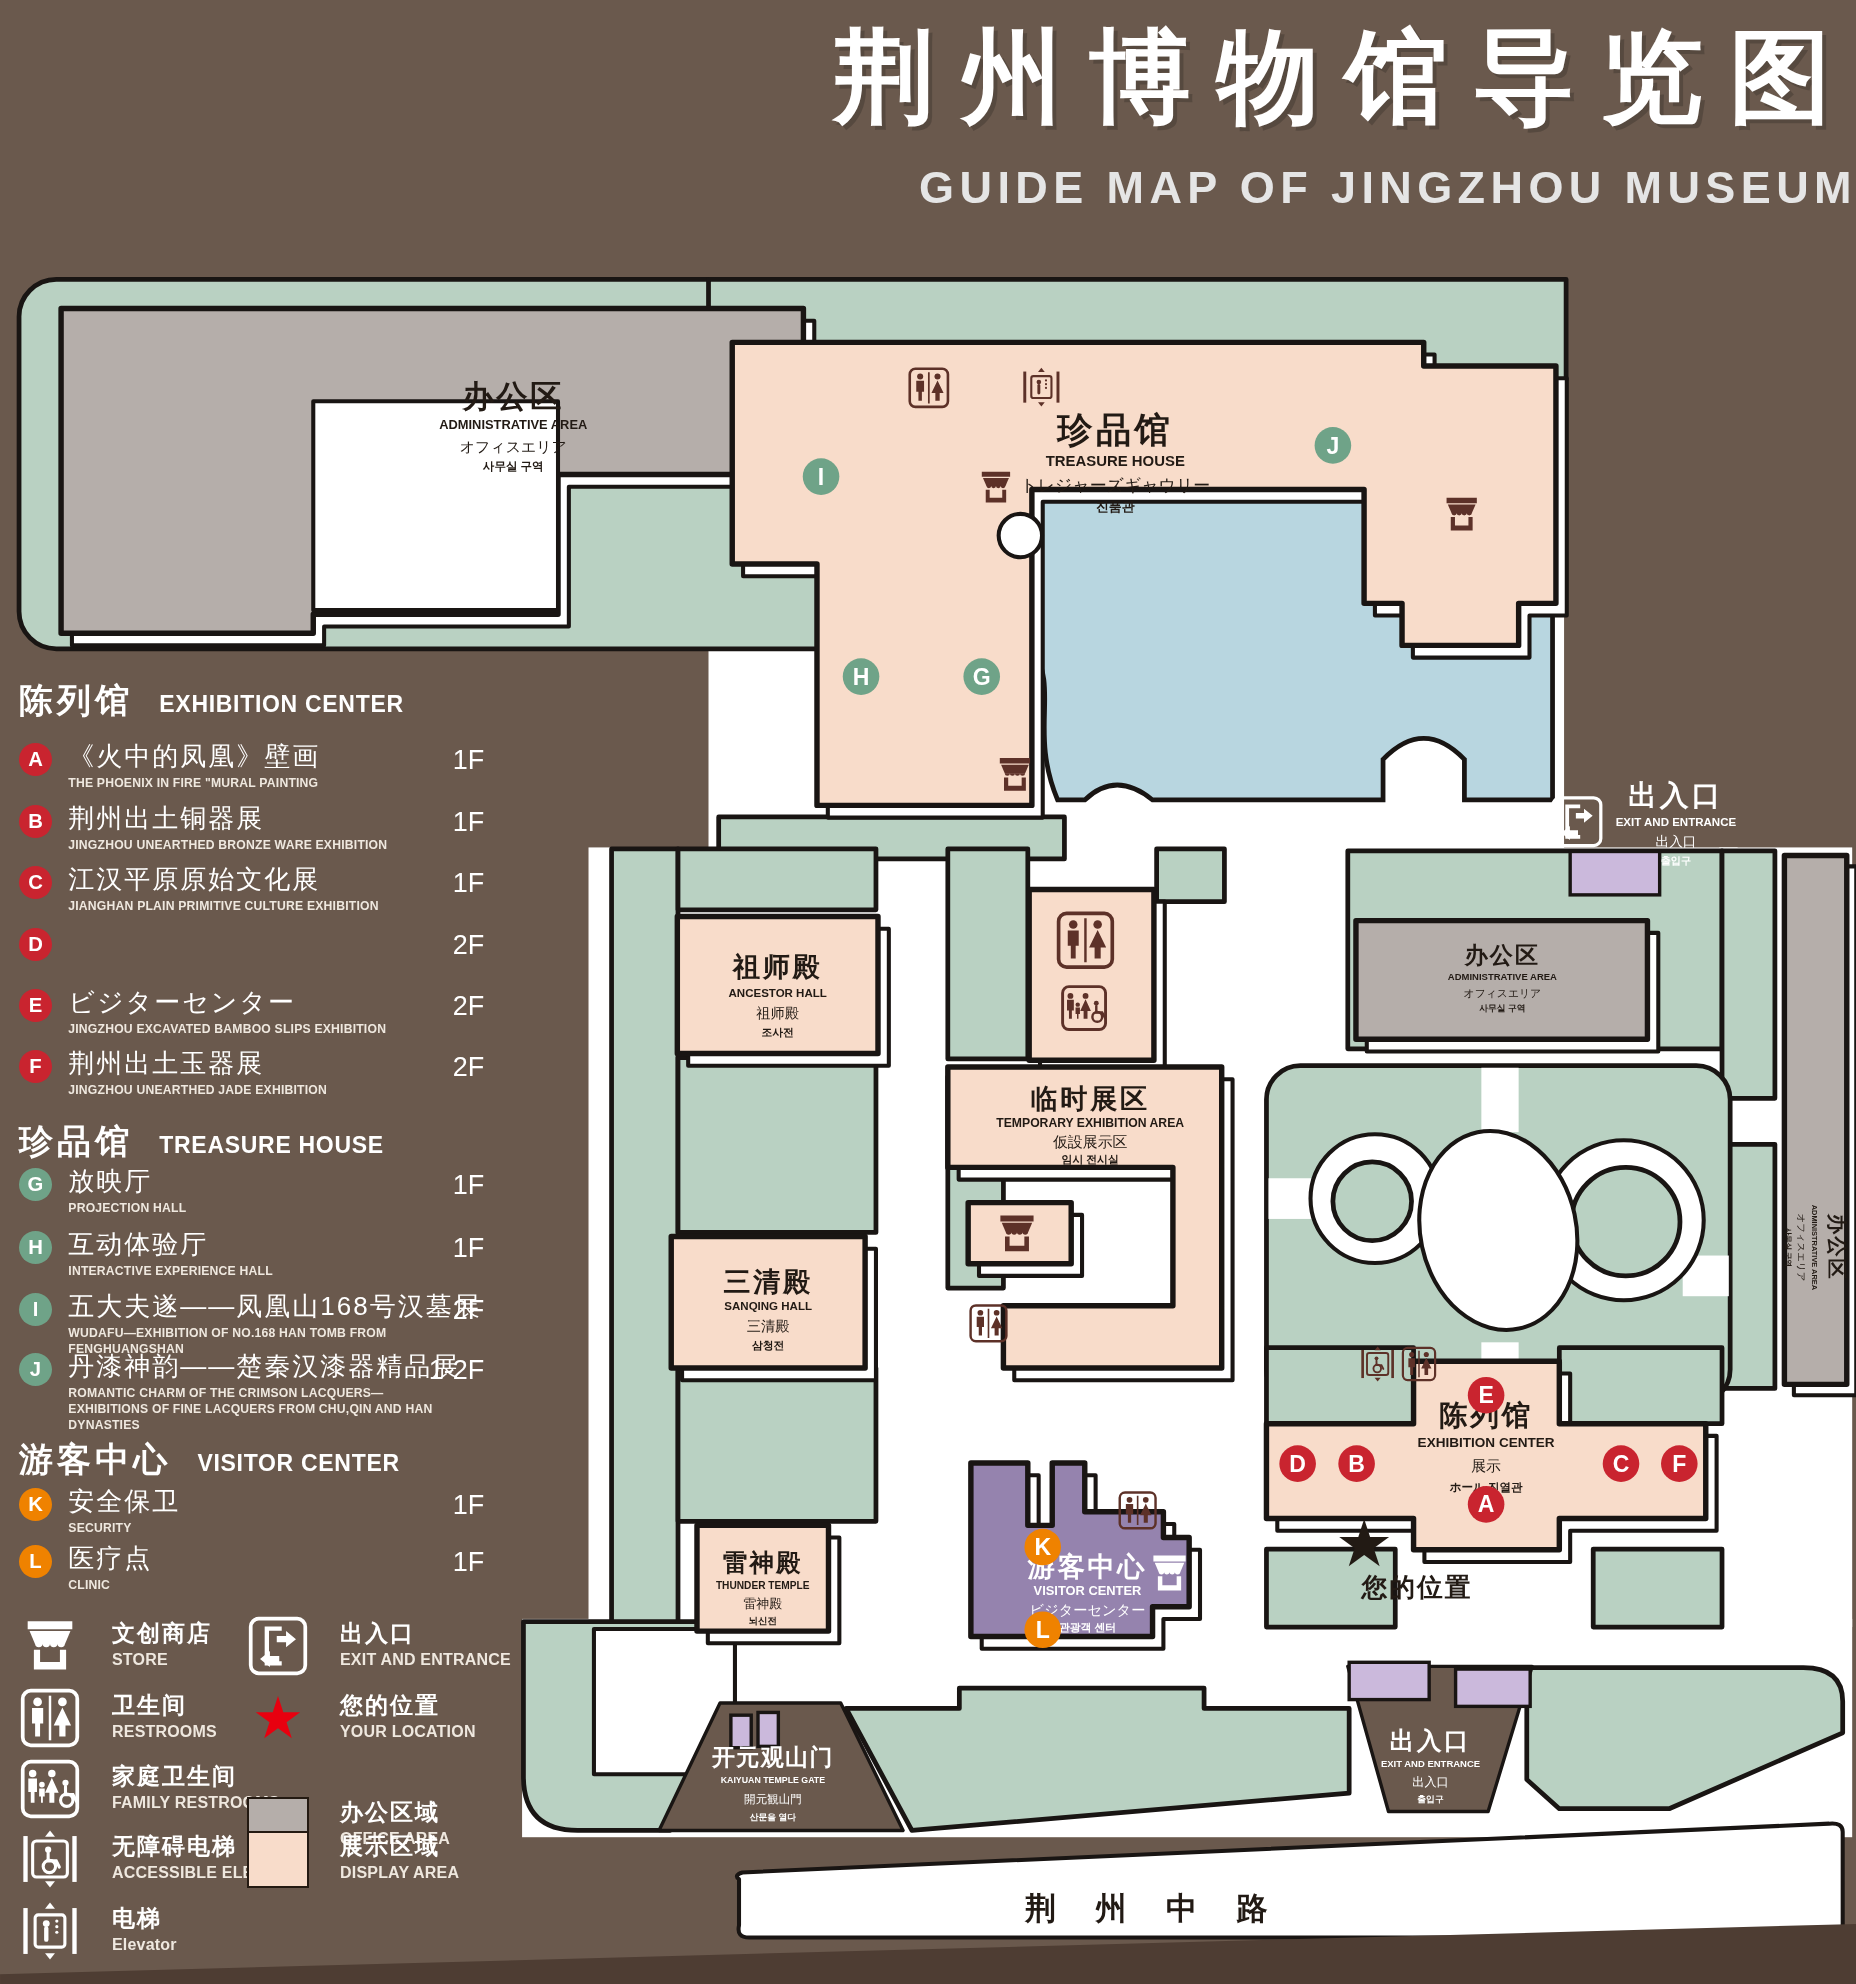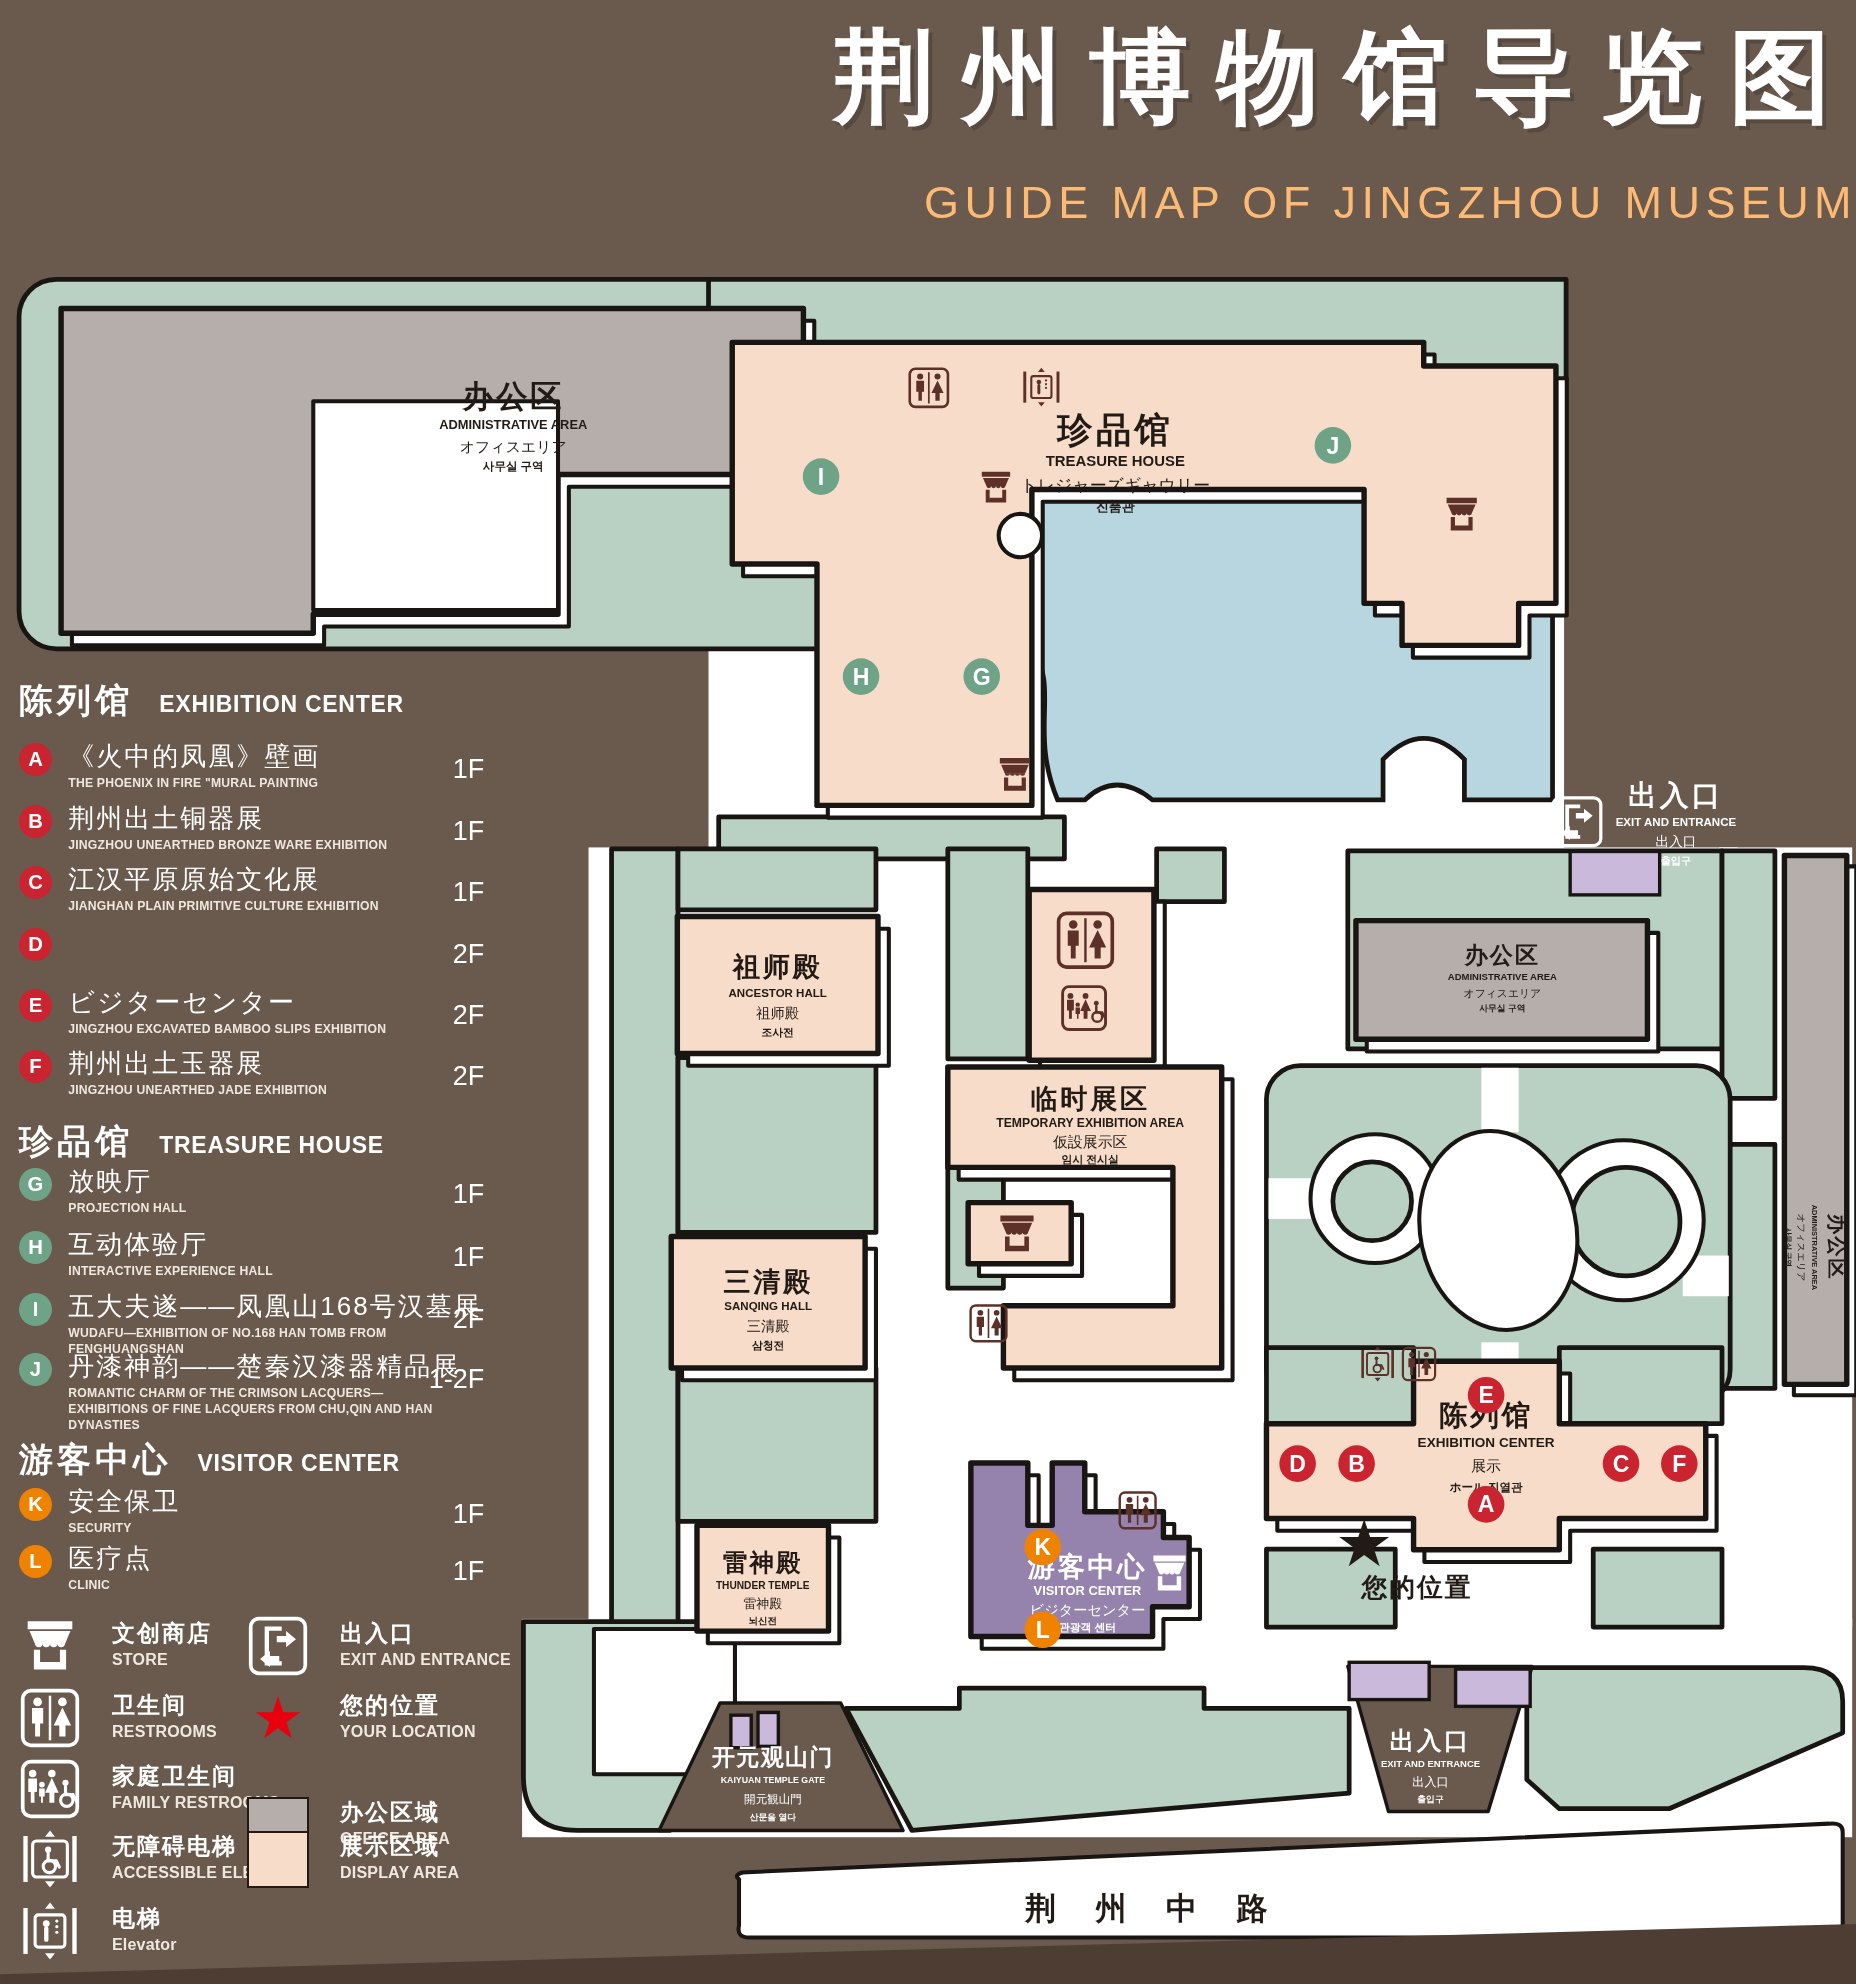--- a/index.html
+++ b/index.html
@@ -3,33 +3,33 @@
 <meta charset="utf-8">
 <style>
   html,body{margin:0;padding:0}
   body{
     position:relative;width:1857px;height:1985px;background:#6a594d;
     font-family:"Liberation Sans","DejaVu Sans",sans-serif;overflow:hidden;
   }
   
   .title{position:absolute;top:9.5px;left:0;width:100%;text-align:right;color:#fff;z-index:3}
   .title-zh{font-size:102px;font-weight:bold;letter-spacing:26px;text-shadow:4.1px 4.1px 0 rgba(0,0,0,.18)}
-  .title-en{font-size:45px;font-weight:normal;letter-spacing:5.4px;margin-top:30px;color:#fdba74}
+  .title-en{font-size:45px;font-weight:bold;letter-spacing:5.4px;margin-top:15px;color:#e5e5e5}
   
   .legend{position:absolute;left:19px;top:678px;width:468px;height:1288px;z-index:3;color:#fff}
   .lg-sec{position:absolute;left:0;display:flex;align-items:baseline;gap:26px;white-space:nowrap}
   .lg-sec-zh{font-size:34px;font-weight:bold;letter-spacing:4.1px}
   .lg-sec-en{font-size:23px;font-weight:bold;letter-spacing:0.7px}
   .lg-item{position:absolute;left:0;width:468px;display:flex;align-items:flex-start}
   .lg-marker{width:33px;height:33px;border-radius:50%;color:#fff;font-size:20.3px;font-weight:bold;
     display:flex;align-items:center;justify-content:center;flex:none;margin-top:1.4px}
   .lg-text{margin-left:16.3px;width:366px}
   .lg-zh{font-size:26px;letter-spacing:2px;line-height:1.12;white-space:nowrap}
   .lg-en{font-size:12.2px;font-weight:bold;color:#efe8df;margin-top:4.7px;line-height:1.3;letter-spacing:0.2px}
-  .lg-floor{position:absolute;right:2.7px;top:12px;font-size:27px}
+  .lg-floor{position:absolute;right:2.7px;top:3px;font-size:27px}
   .lg-sym{position:absolute;display:flex;align-items:center;gap:31px;color:#fff;white-space:nowrap}
   .lg-sym .lg-zh{font-size:23px;font-weight:bold}
   .lg-sym .lg-en{font-size:16px;font-weight:bold;margin-top:3.4px}
   .sym-box{width:62px;height:62px;flex:none;display:flex;align-items:center;justify-content:center}
   .sym-box svg{width:62px;height:62px}
   .star-glyph{font-size:58px;color:#e8000f;line-height:62px}
   .swatch{width:62px;height:53px;border:2px solid #241a12}
   .swatch.office{background:#b5aeaa}
   .swatch.display{background:#f8dcca}
   

